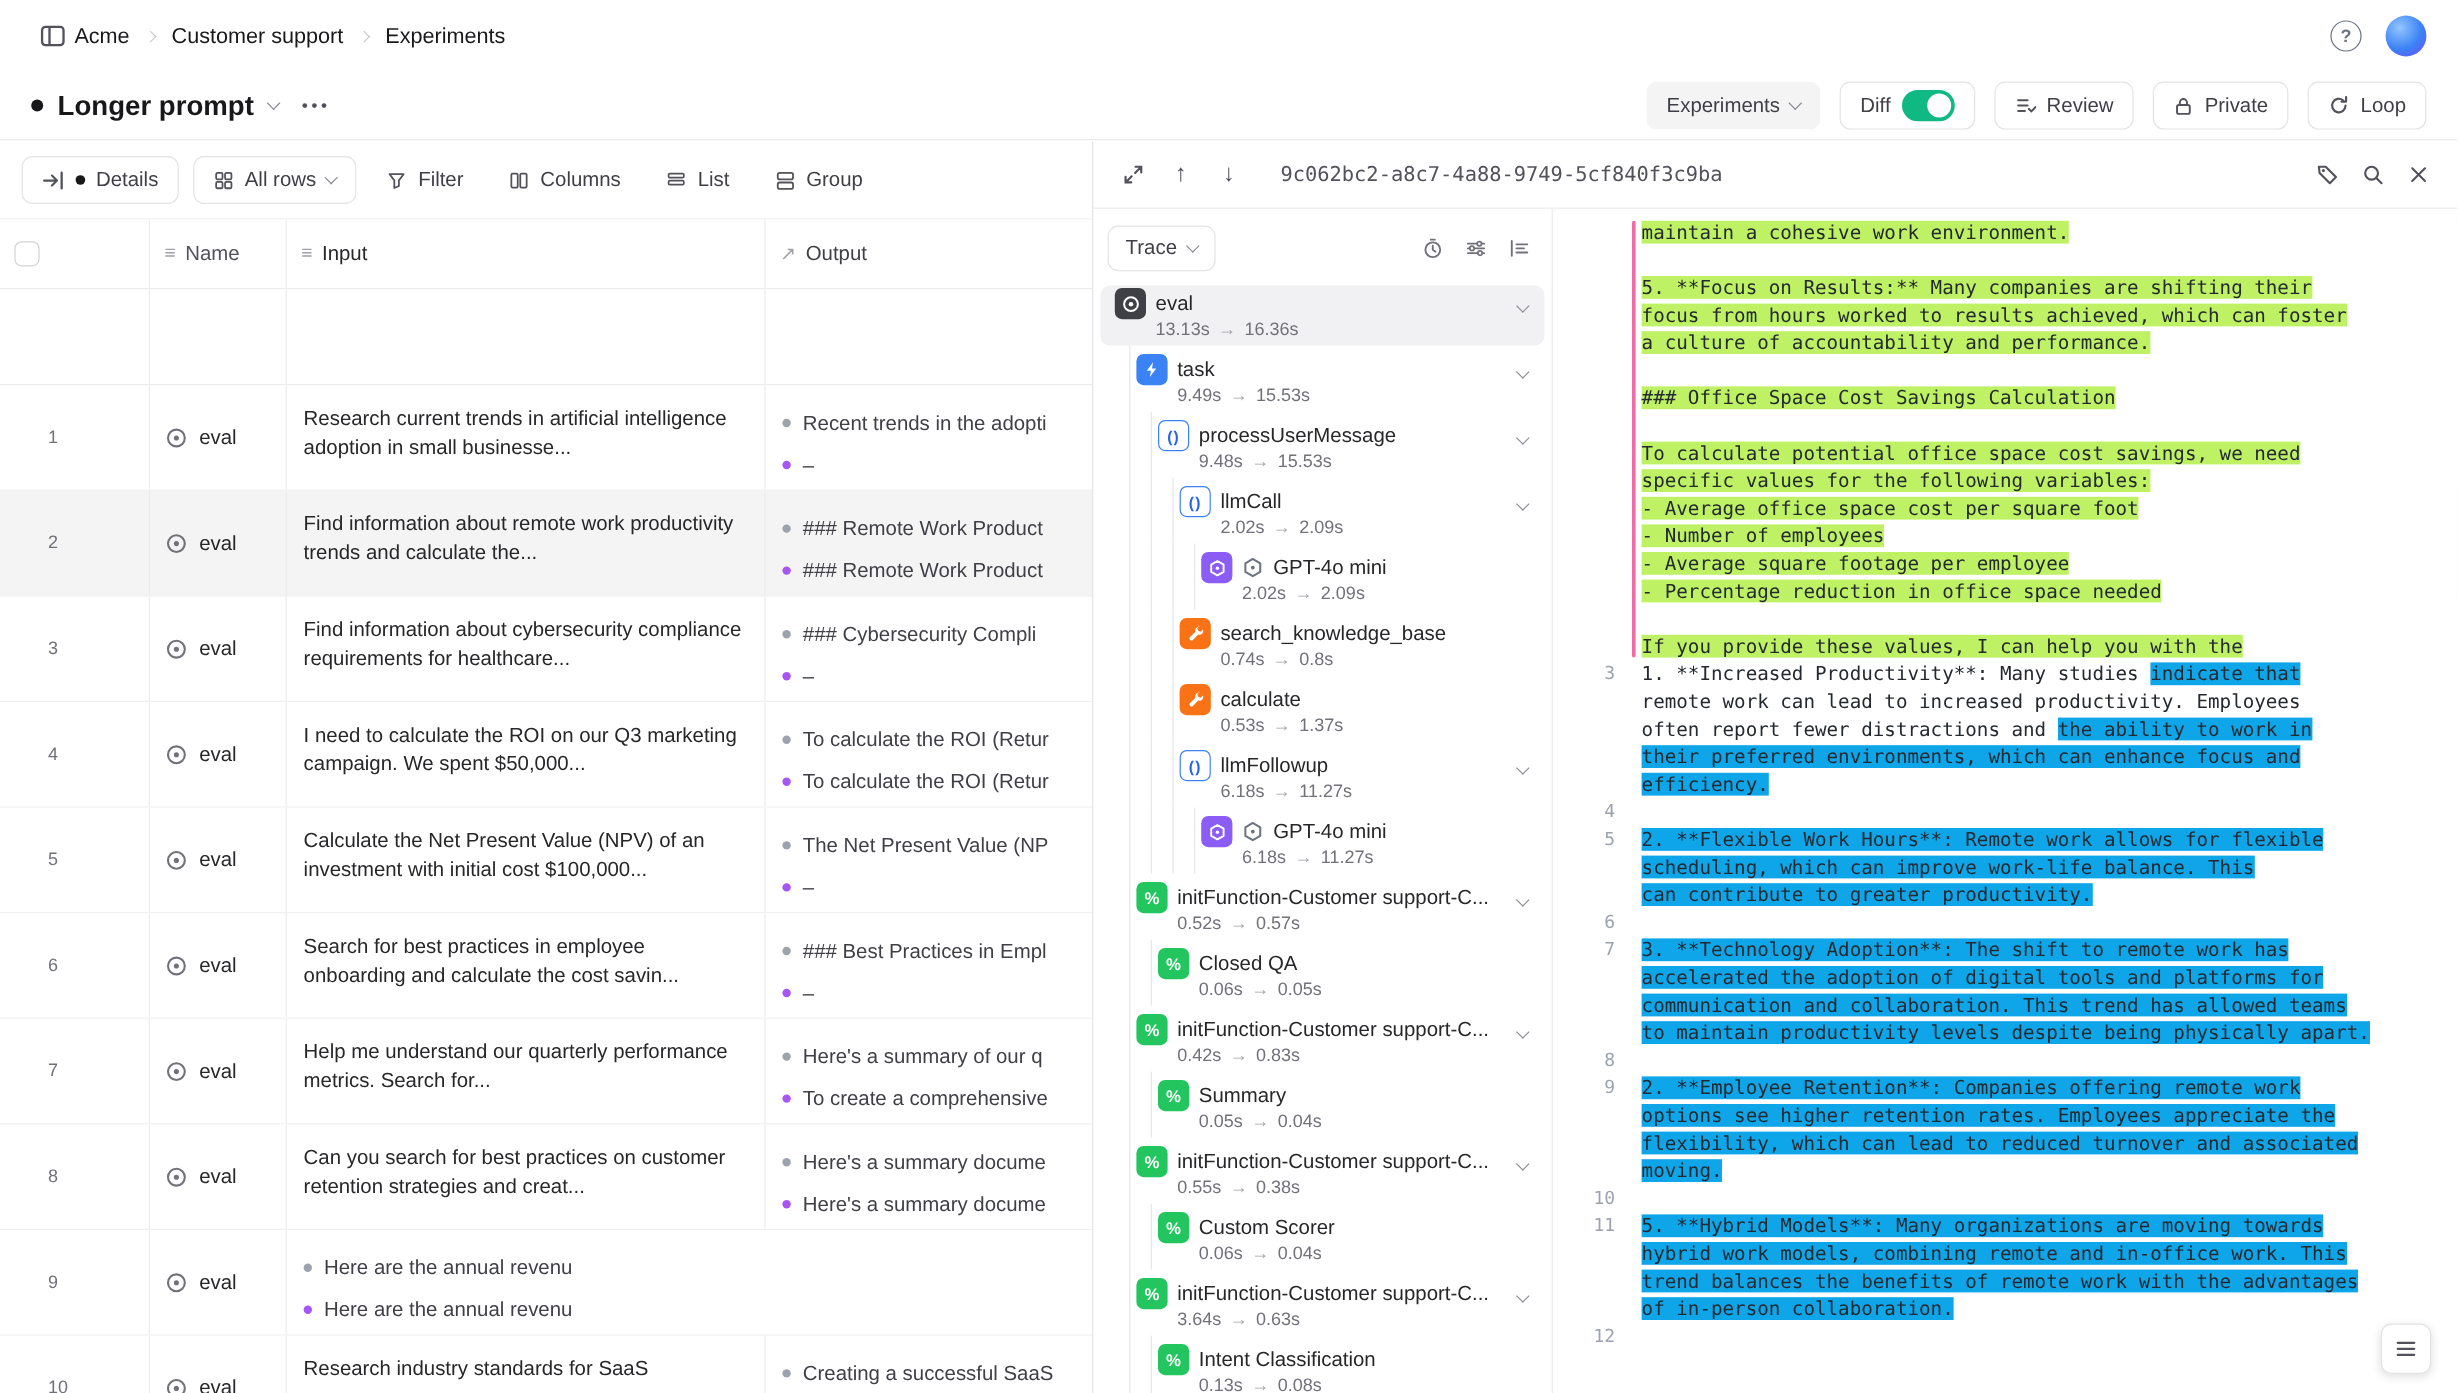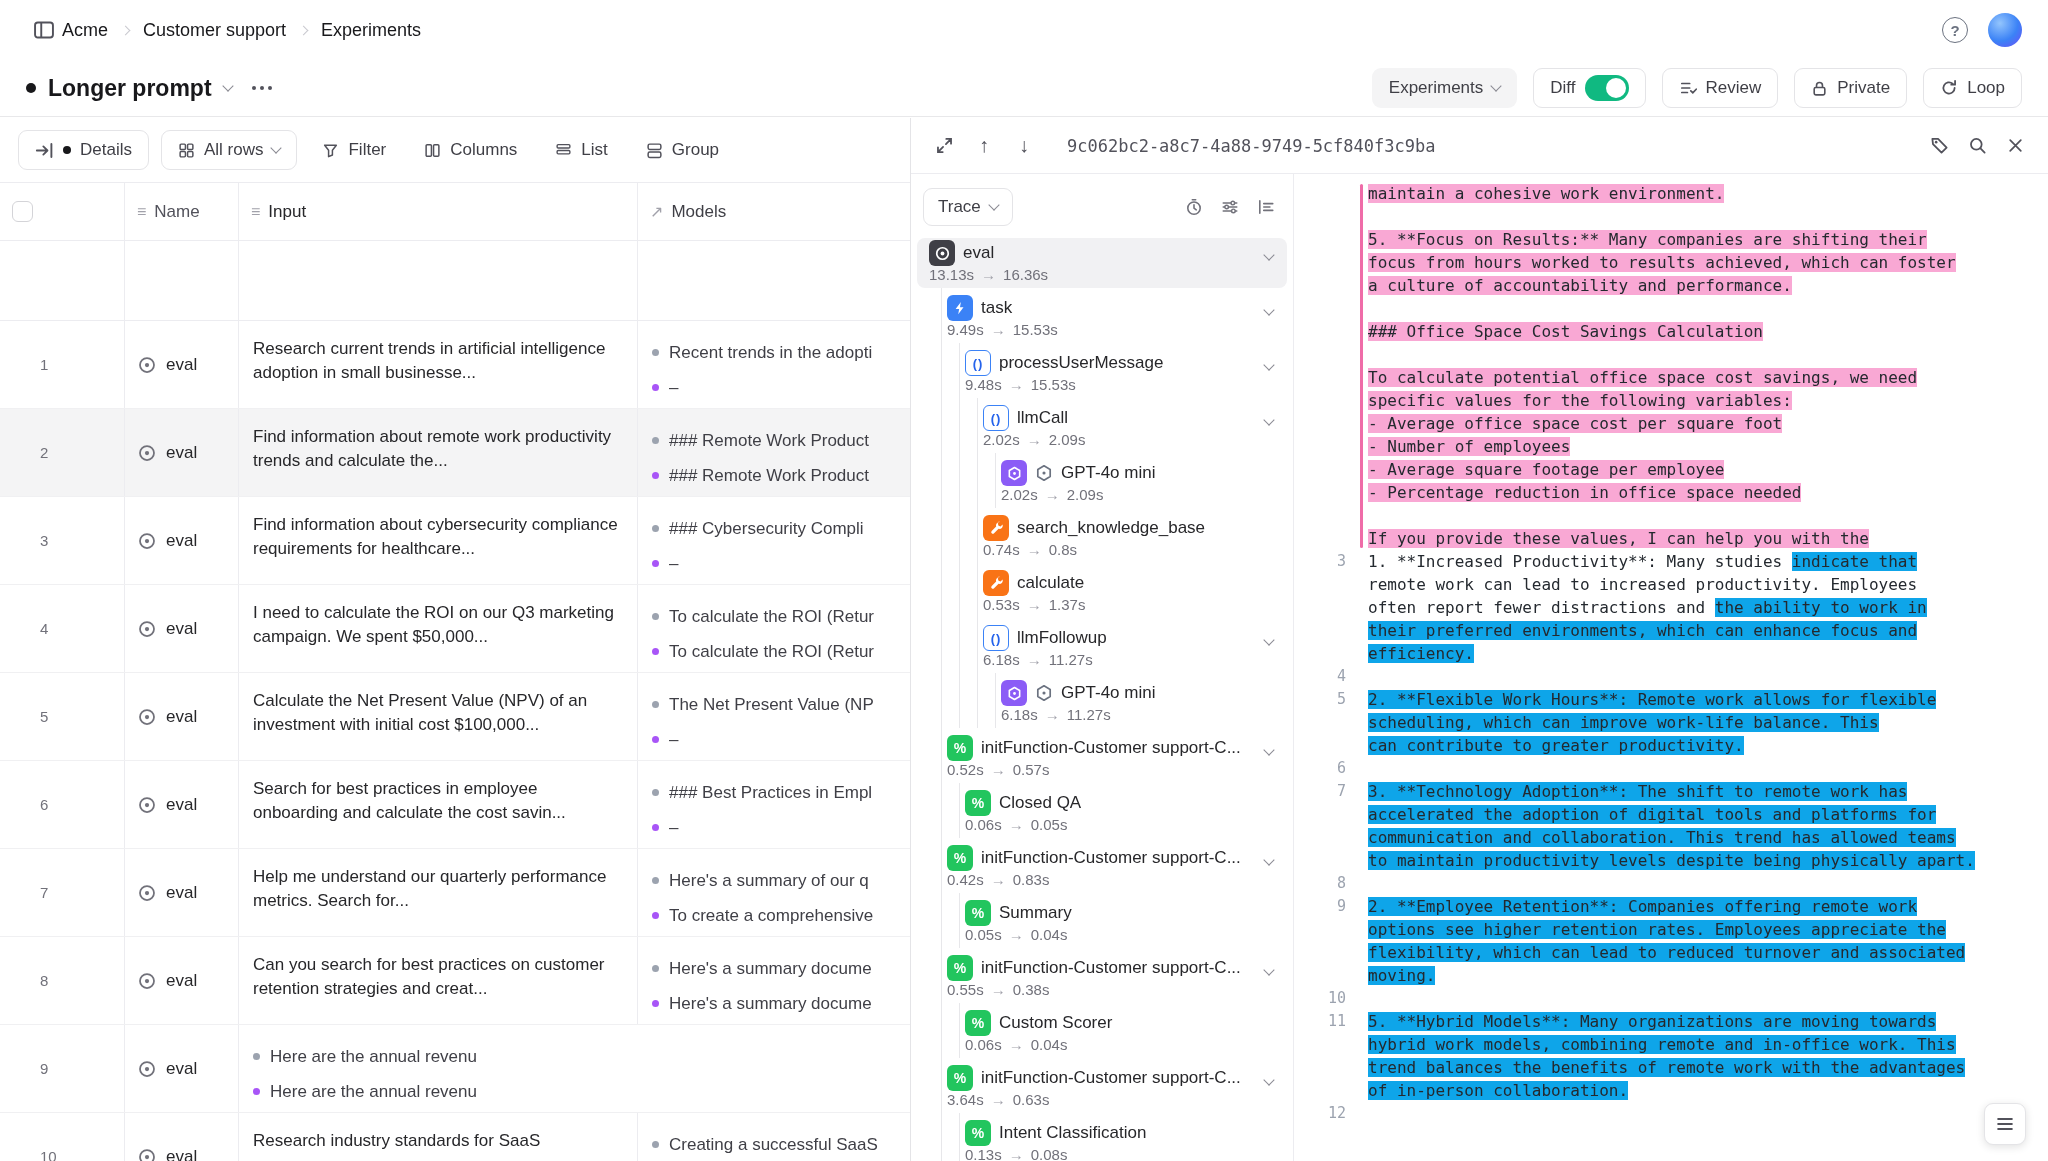--- a/index.html
+++ b/index.html
@@ -78,33 +78,33 @@
   .nameline{display:flex;align-items:center;gap:8px;height:28px;padding-top:2px;position:relative;z-index:1;}
   .ticon{width:26px;height:26px;border-radius:6px;display:flex;align-items:center;justify-content:center;flex:none;font-weight:700;}
   .ic-eval{background:#3f3f46;}
   .ic-task{background:#3b82f6;}
   .ic-fn{background:#fff;border:1.5px solid #3b82f6;color:#2563eb;font-size:13px;letter-spacing:1px;}
   .ic-llm{background:#8b5cf6;}
   .ic-tool{background:#f97316;}
   .ic-scorer{background:#22c55e;color:#fff;font-size:14px;}
   .oai{display:none;align-items:center;flex:none;}
   .tname{font-size:17px;color:#27272a;white-space:nowrap;overflow:hidden;text-overflow:ellipsis;padding-right:28px;}
-  .timeline{display:flex;align-items:center;gap:7px;font-size:15px;color:#71717a;white-space:nowrap;text-align:center;}
+  .timeline{margin-left:34px;display:flex;align-items:center;gap:7px;font-size:15px;color:#71717a;white-space:nowrap;text-align:center;}
   .timeline .arr{color:#a1a1aa;}
   .rowchev{position:absolute;right:14px;top:17px;z-index:2;}
   .guide{position:absolute;top:-5px;width:1px;height:calc(100% + 5px);background:#e7e7ea;z-index:0;}
 
   
   .diff-pane{flex:1;overflow:hidden;padding-top:8px;font-family:"DejaVu Sans Mono","Liberation Mono",monospace;font-size:16px;line-height:23px;color:#24292f;position:relative;}
   .dline{display:flex;white-space:pre;}
   .gut{width:62px;flex:none;text-align:right;padding-right:10px;color:#9ca3af;font-size:15px;}
   .dcontent{padding-left:12px;}
   .del-wrap{position:relative;}
   .del-wrap::before{content:"";position:absolute;left:66px;top:2px;bottom:2px;width:3px;border-radius:2px;background:#ef6ca8;}
-  .hl-del{background:#f9a8d4;}
+  .hl-del{background:#bef264;}
   .hl-add{background:#0ea5e9;}
 
   
   .float-btn{position:absolute;right:22px;bottom:16px;width:42px;height:42px;border:1px solid #e4e4e7;border-radius:9px;background:#fff;display:flex;align-items:center;justify-content:center;box-shadow:0 2px 8px rgba(0,0,0,.12);z-index:10;cursor:pointer;}
 
   svg{display:block;}
 </style>
 </head>
 <body>
 
@@ -232,21 +232,21 @@
     <div class="c2" style="color:#52525b">
         <span class="hicon">≡</span>
         <span>Name</span>
       </div>
     <div class="c3" style="padding:0 0 0 12px;display:flex;align-items:center;gap:8px;">
         <span class="hicon">≡</span>
         <span>Input</span>
       </div>
     <div class="c4" style="padding:0 0 0 12px;display:flex;align-items:center;gap:8px;">
         <span class="hicon">↗</span>
-        <span>Models</span>
+        <span>Output</span>
       </div>
   </div>
   <div class="grid summary-row">
     <div></div>
       <div class="c2"></div>
       <div class="c3"></div>
       <div class="c4"></div>
   </div>
   <div>
   <div class="grid grow">

